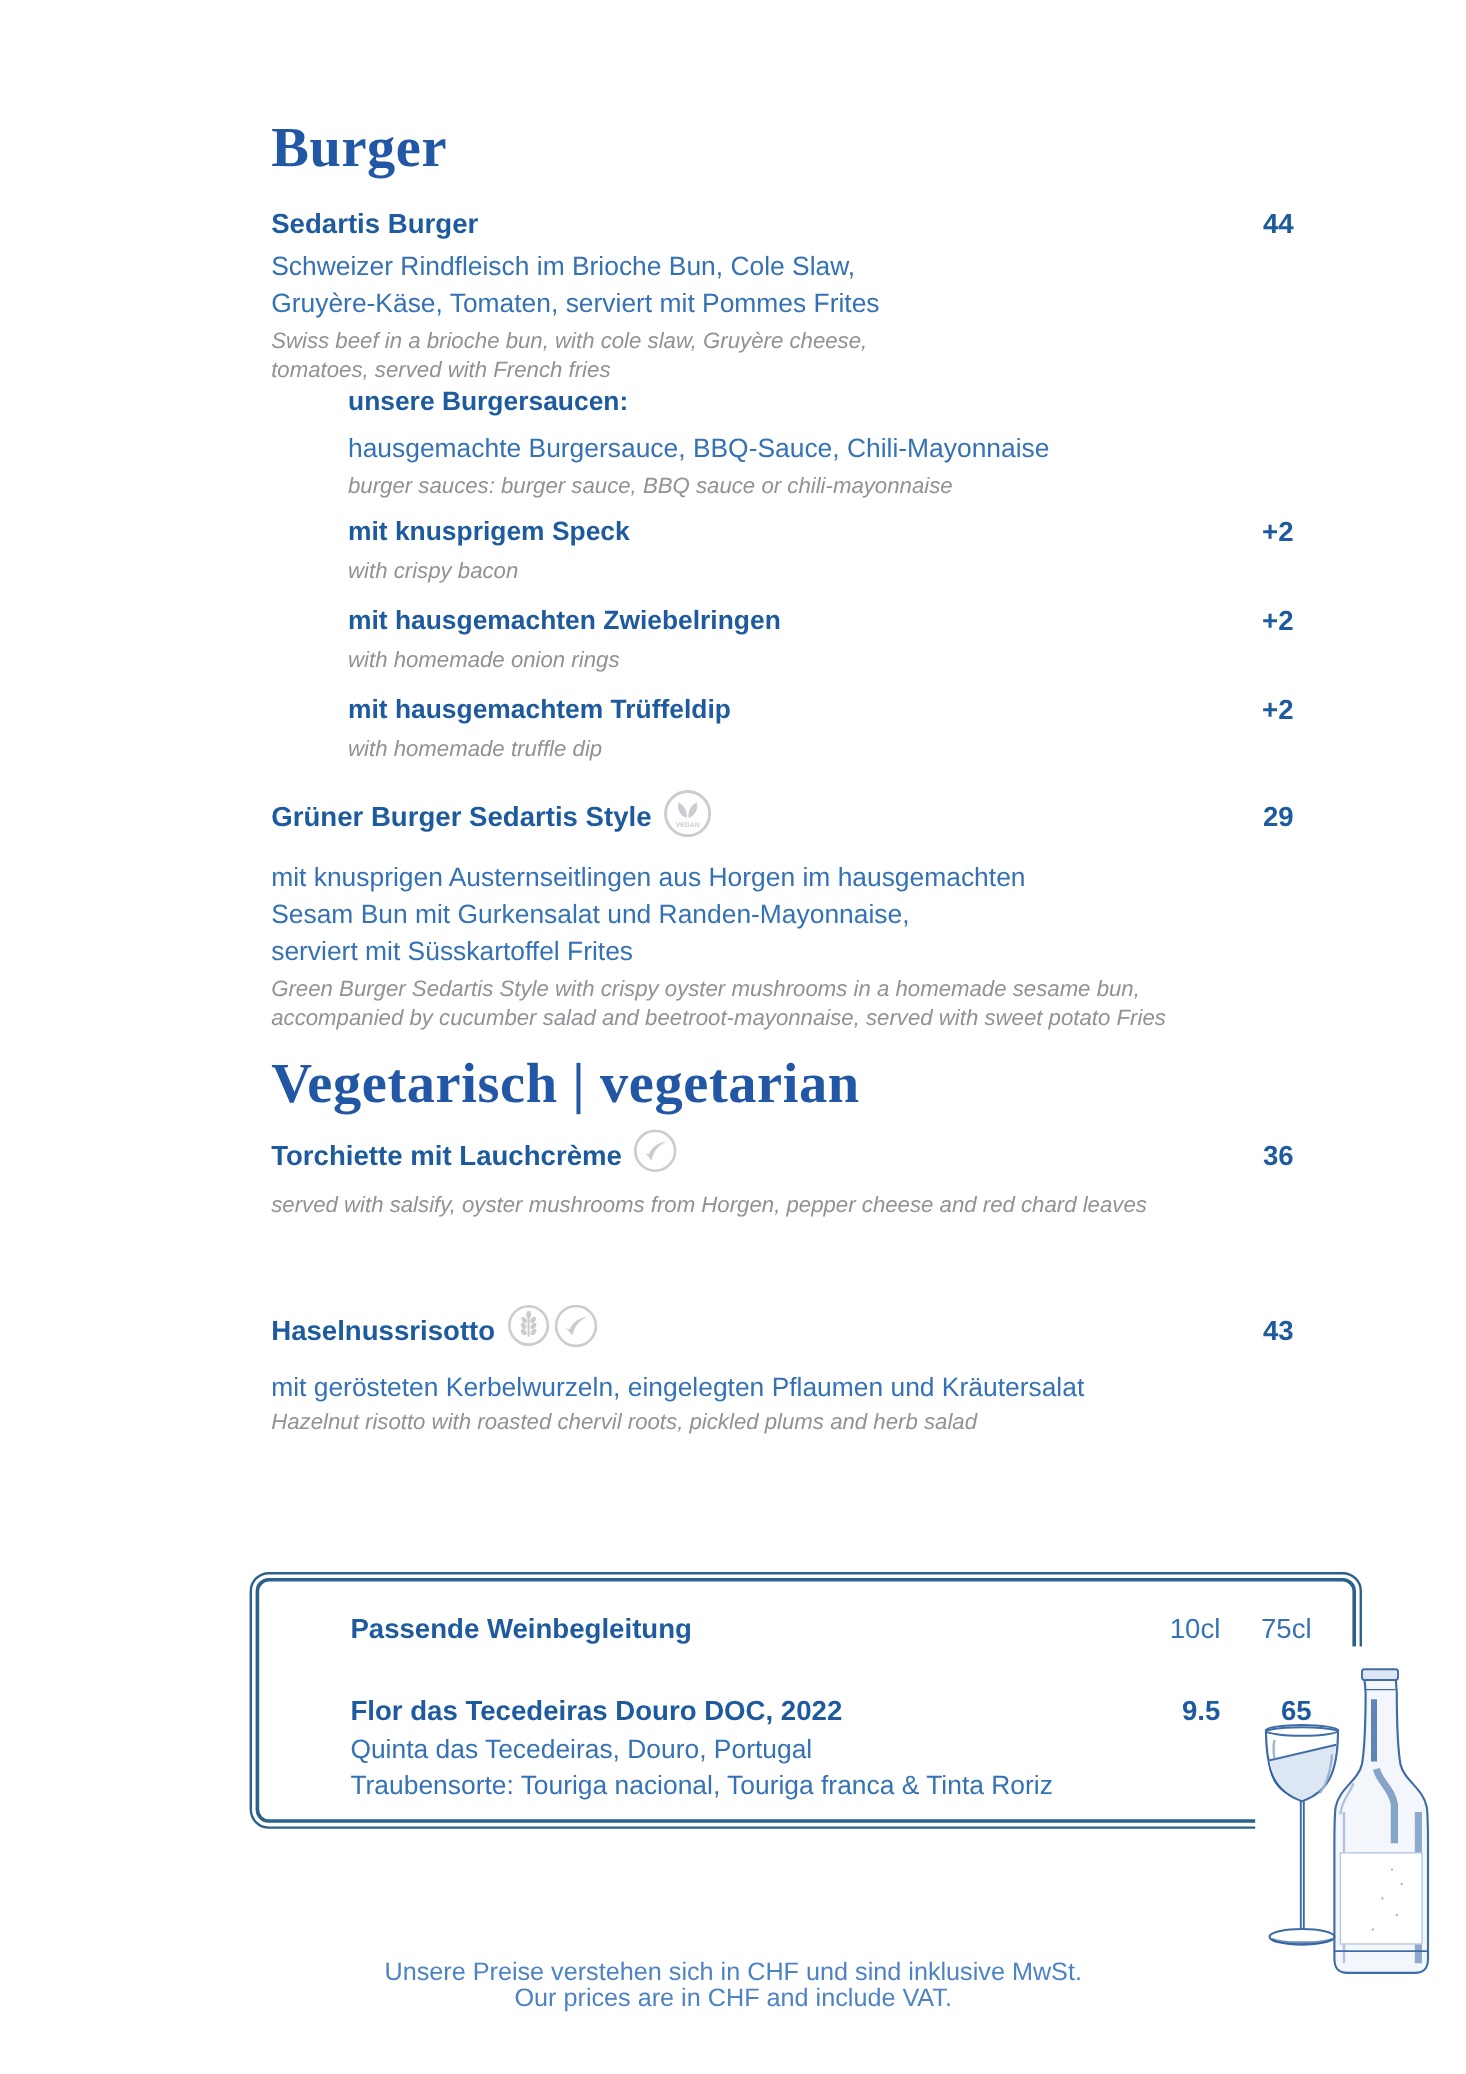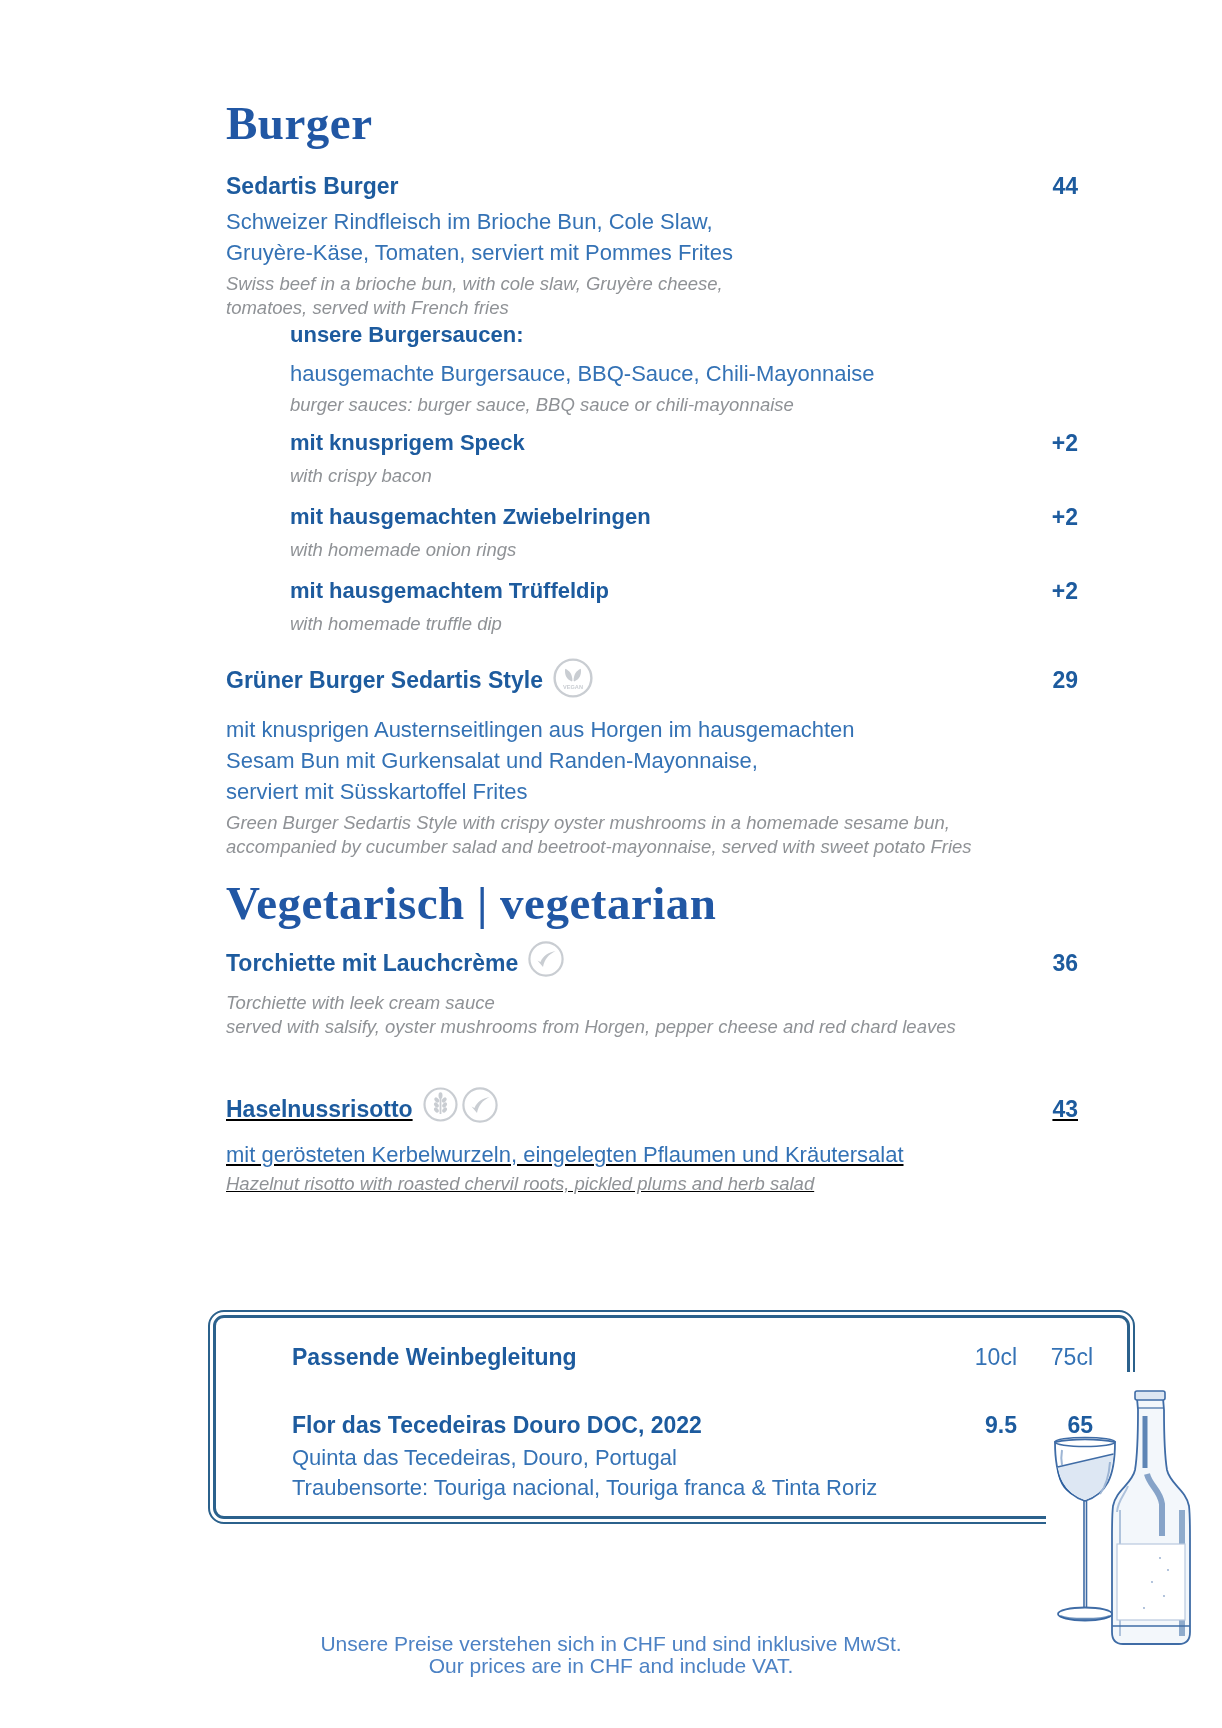--- a/index.html
+++ b/index.html
@@ -148,26 +148,25 @@
       <span class="item-title">Torchiette mit Lauchcrème</span>
       <span class="badge">
         <svg width="36" height="36" viewBox="0 0 36 36">
           <circle cx="18" cy="18" r="16.6" fill="none" stroke="#c9cdd2" stroke-width="2.2"></circle>
           <path d="M9.5 19.5 L15 26 C16.5 18.5 20.5 13.5 27.5 10 C20 11.5 15 15 12.5 21 Z" fill="#c9cdd2"></path>
         </svg>
       </span>
       <span class="price">36</span>
     </div>
     <div class="trans" style="margin-top:3px;">
-      <div>Torchiette with leek cream sauce</div>
       <div>served with salsify, oyster mushrooms from Horgen, pepper cheese and red chard leaves</div>
     </div>
   </div>
 
-  <div class="block" style="top:1094px;text-decoration:underline;">
+  <div class="block" style="top:1094px;">
     <div class="title-row">
       <span class="item-title">Haselnussrisotto</span>
       <span class="badge">
         <svg width="35" height="35" viewBox="0 0 35 35">
           <circle cx="17.5" cy="17.5" r="16" fill="none" stroke="#c9cdd2" stroke-width="2.2"></circle>
           <line x1="17.5" y1="9" x2="17.5" y2="27" stroke="#c9cdd2" stroke-width="1.8"></line>
           <ellipse cx="17.5" cy="8.5" rx="2" ry="3.2" fill="#c9cdd2"></ellipse>
           <ellipse cx="13.8" cy="13" rx="1.9" ry="3" fill="#c9cdd2" transform="rotate(-38 13.8 13)"></ellipse>
           <ellipse cx="21.2" cy="13" rx="1.9" ry="3" fill="#c9cdd2" transform="rotate(38 21.2 13)"></ellipse>
           <ellipse cx="13.4" cy="18" rx="1.9" ry="3" fill="#c9cdd2" transform="rotate(-38 13.4 18)"></ellipse>

